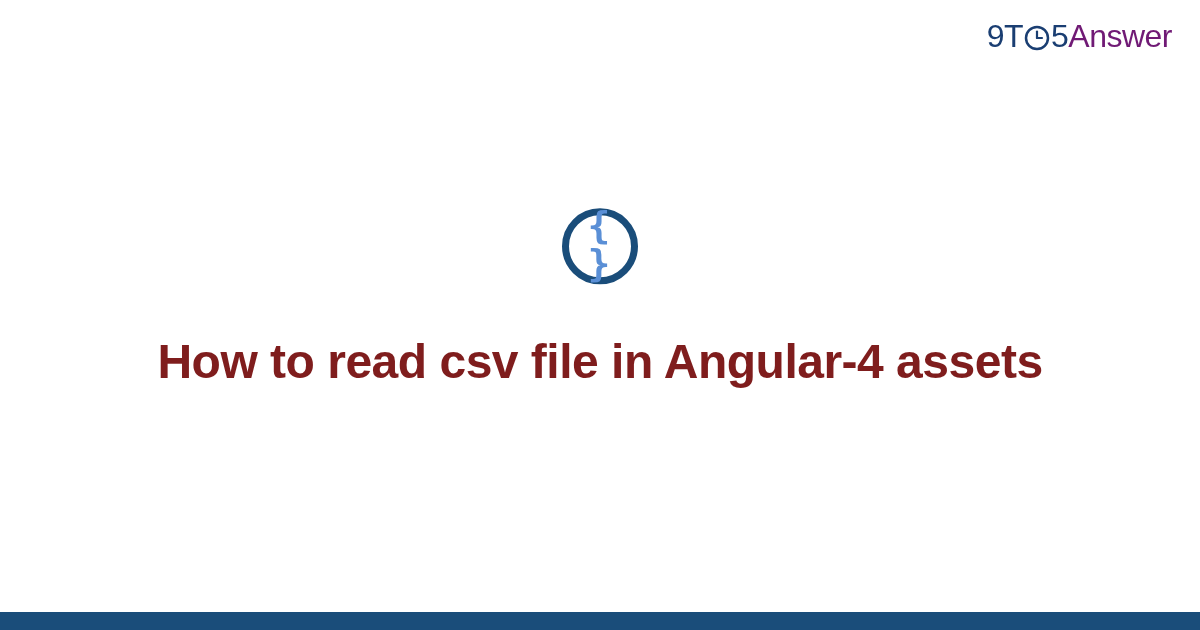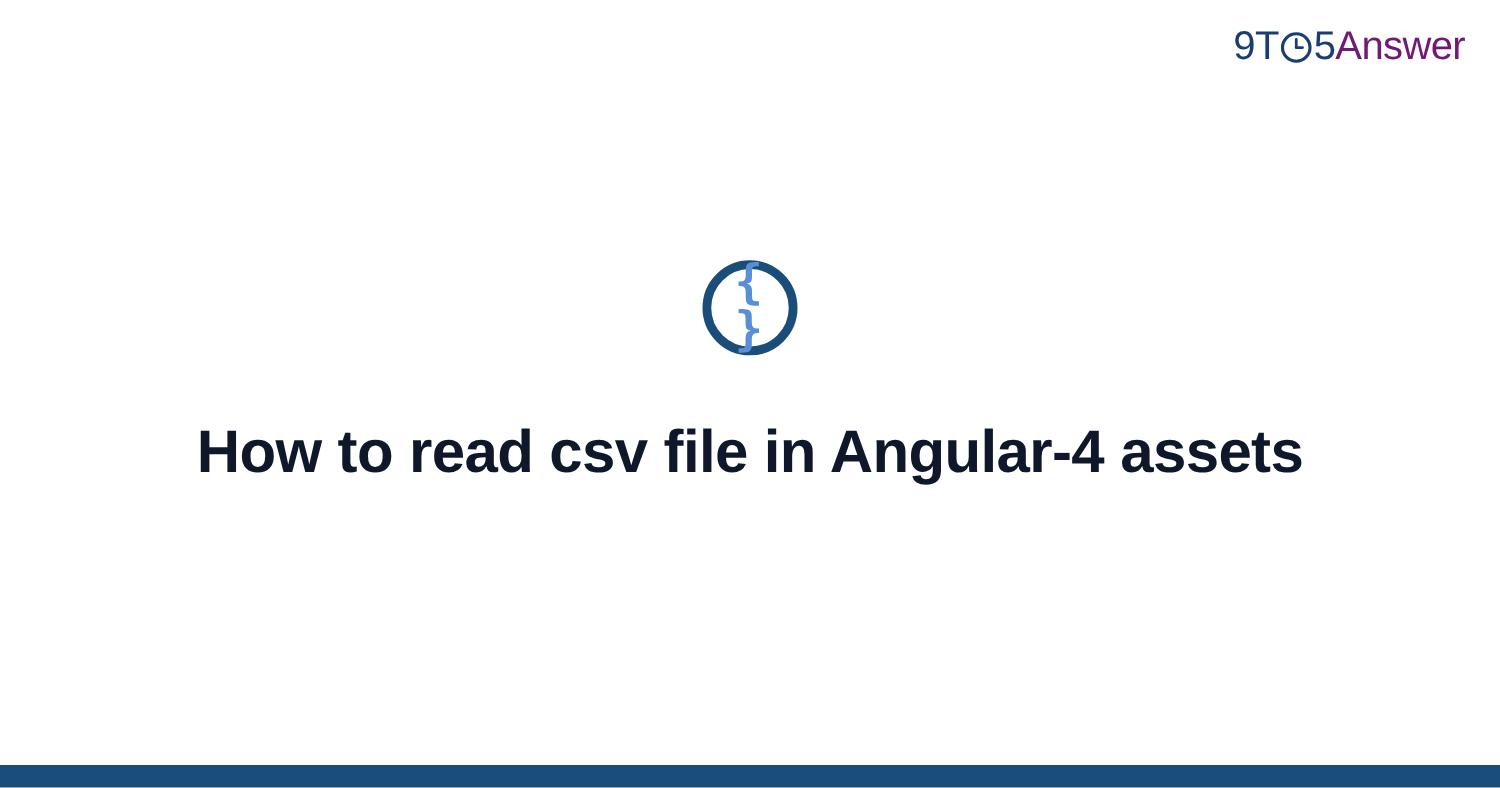--- a/index.html
+++ b/index.html
@@ -77,21 +77,21 @@
       color: #5a8fd6;
       font-family: "Consolas", "Monaco", monospace;
       letter-spacing: 2px;
       line-height: 1;
       position: relative;
       top: -2px;
     }
     .title {
       font-size: 48px;
       font-weight: 700;
-      color: #0f172a;
+      color: #7f1d1d;
       line-height: 1.25;
       letter-spacing: -0.5px;
     }
     .bottom-bar {
       position: absolute;
       bottom: 0;
       left: 0;
       right: 0;
       height: 18px;
       background: #1a4d7a;

